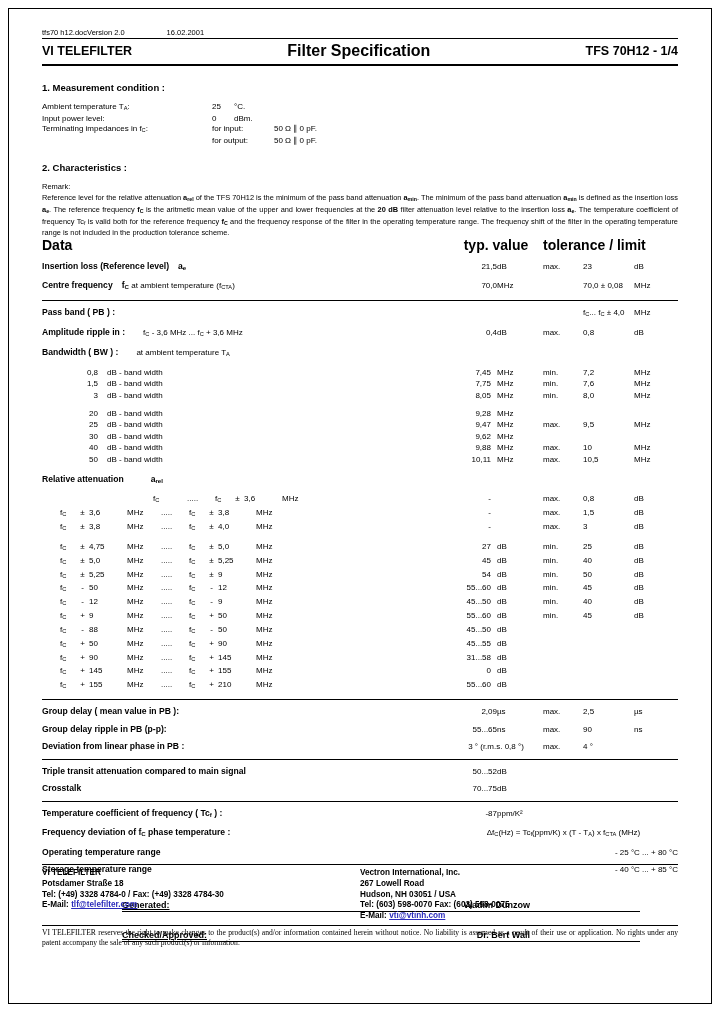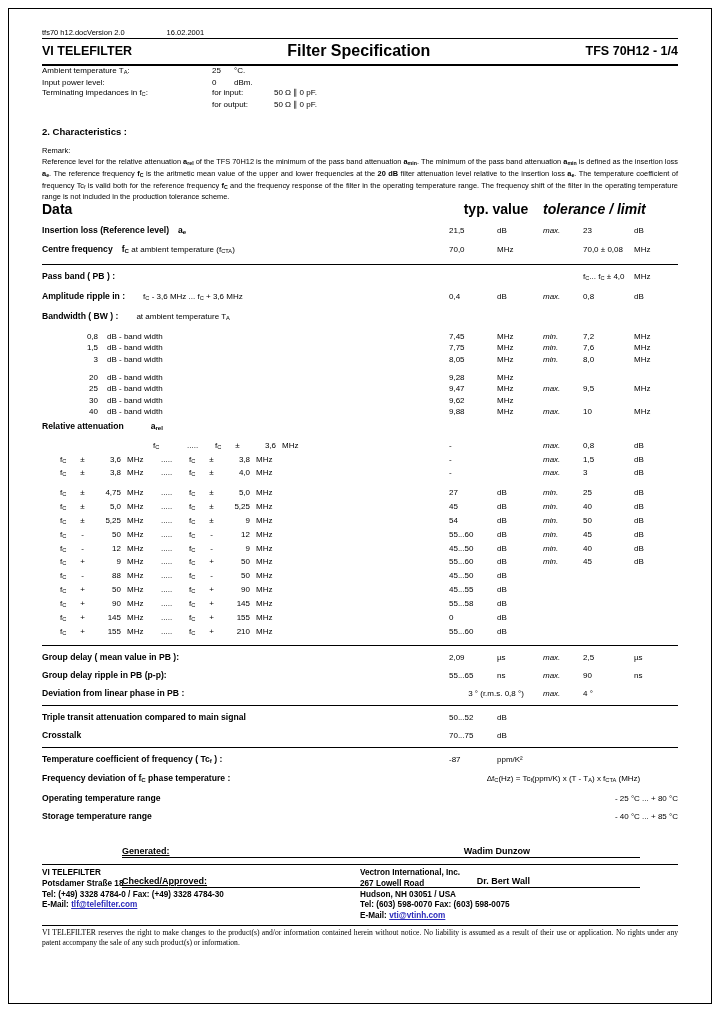--- a/index.html
+++ b/index.html
@@ -44,41 +44,41 @@
     margin-bottom:2px;
   }
 
   sub { font-size:71%; vertical-align:-0.22em; }
   .b { font-weight:bold; }
 
   
   table.spec { width:100%; border-collapse:collapse; font-size:8px; }
   table.spec td { padding:0; vertical-align:baseline; line-height:11.6px; }
   .c-lbl  { }
-  .c-typ  { width:42px; padding-right:6px !important; }
+  .c-typ  { width:42px; text-align:right; padding-right:6px !important; }
   .c-typu { width:46px; }
-  .c-pre  { width:40px;font-style:italic; }
+  .c-pre  { width:40px; }
   .c-tol  { width:44px; text-align:left; padding-right:7px !important; }
   .c-tolu { width:44px; }
 
   tr.hd td { font-weight:bold; font-size:14px; padding-bottom:7px !important;margin-top:36px; }
   tr.bigrow td { font-weight:bold; font-size:8.6px; padding:3px 0 !important; }
   tr.topline td { border-top:1.5px solid #000; }
   tr.pad-t td { padding-top:6px !important; }
   tr.pad-b td { padding-bottom:6px !important; }
   .nrm { font-weight:normal !important; font-size:8px !important; }
   .sp { display:inline-block; width:9px; }
 
   .ind1 { padding-left:18px !important; }
   .ind2 { padding-left:30px !important; }
   .ind3 { padding-left:44px !important; }
   .bw-n { display:inline-block; width:26px; text-align:right; }
   .ra-a { display:inline-block; width:16px; }
   .ra-op{ display:inline-block; width:13px; text-align:center; }
-  .ra-n { display:inline-block; width:32px; text-align:right; }
+  .ra-n { display:inline-block; width:32px; text-align:left; }
   .ra-u { display:inline-block; width:34px; padding-left:6px; }
   .ra-d { display:inline-block; width:28px; }
   .ra-u2{ display:inline-block; width:34px; padding-left:6px; }
   .ctr-typ { text-align:center !important; padding-right:0 !important; }
 
   
   .signs { margin-top:18px; }
   .sigrow {
     display:flex; font-size:9px; font-weight:bold;
     border-bottom:1.1px solid #000; padding-bottom:1px; margin:0 38px 0 80px;
@@ -115,20 +115,21 @@
       <span>16.02.2001</span>
     </span>
   </div>
 
   <div class="title-bar">
     <span>VI TELEFILTER</span>
     <span class="mid">Filter Specification</span>
     <span>TFS 70H12  -  1/4</span>
   </div>
 
+  <h2 class="sec">1. Measurement condition :</h2>
   <div class="cond">
     <div class="row">
       <span class="lbl"><span>Ambient temperature T</span><sub>A</sub><span>:</span></span>
       <span class="v1">25</span>
       <span class="v2">°C.</span>
     </div>
     <div class="row">
       <span class="lbl">Input power level:</span>
       <span class="v1">0</span>
       <span class="v2">dBm.</span>
@@ -248,20 +249,28 @@
             <td class="c-tolu"></td>
           </tr>
     <tr>
             <td class="ind2"><span class="bw-n">40</span><span class="sp"></span><span>dB - band width</span></td>
             <td class="c-typ">9,88</td>
             <td class="c-typu">MHz</td>
             <td class="c-pre">max.</td>
             <td class="c-tol">10</td>
             <td class="c-tolu">MHz</td>
           </tr>
+    <tr class="pad-b">
+            <td class="ind2"><span class="bw-n">50</span><span class="sp"></span><span>dB - band width</span></td>
+            <td class="c-typ">10,11</td>
+            <td class="c-typu">MHz</td>
+            <td class="c-pre">max.</td>
+            <td class="c-tol">10,5</td>
+            <td class="c-tolu">MHz</td>
+          </tr>
 
     <tr class="bigrow pad-b">
       <td colspan="6"><span>Relative attenuation</span><span class="sp"></span><span class="sp"></span><span class="sp"></span><span>a</span><sub>rel</sub></td>
     </tr>
 
     <tr>
             <td class="ind3"><span class="ra-a"></span><span class="ra-op"></span><span class="ra-n"></span><span class="ra-u">f<sub>C</sub></span><span class="ra-d">.....</span><span class="ra-a">f<sub>C</sub></span><span class="ra-op">±</span><span class="ra-n">3,6</span><span class="ra-u2">MHz</span></td>
             <td class="c-typ">-</td>
             <td class="c-typu"></td>
             <td class="c-pre">max.</td>
@@ -354,21 +363,21 @@
             <td class="ind1"><span class="ra-a">f<sub>C</sub></span><span class="ra-op">+</span><span class="ra-n">50</span><span class="ra-u">MHz</span><span class="ra-d">.....</span><span class="ra-a">f<sub>C</sub></span><span class="ra-op">+</span><span class="ra-n">90</span><span class="ra-u2">MHz</span></td>
             <td class="c-typ">45...55</td>
             <td class="c-typu">dB</td>
             <td class="c-pre"></td>
             <td class="c-tol"></td>
             <td class="c-tolu"></td>
           </tr>
 
     <tr>
             <td class="ind1"><span class="ra-a">f<sub>C</sub></span><span class="ra-op">+</span><span class="ra-n">90</span><span class="ra-u">MHz</span><span class="ra-d">.....</span><span class="ra-a">f<sub>C</sub></span><span class="ra-op">+</span><span class="ra-n">145</span><span class="ra-u2">MHz</span></td>
-            <td class="c-typ">55...58</td>
+            <td class="c-typ">31...58</td>
             <td class="c-typu">dB</td>
             <td class="c-pre"></td>
             <td class="c-tol"></td>
             <td class="c-tolu"></td>
           </tr>
 
     <tr>
             <td class="ind1"><span class="ra-a">f<sub>C</sub></span><span class="ra-op">+</span><span class="ra-n">145</span><span class="ra-u">MHz</span><span class="ra-d">.....</span><span class="ra-a">f<sub>C</sub></span><span class="ra-op">+</span><span class="ra-n">155</span><span class="ra-u2">MHz</span></td>
             <td class="c-typ">0</td>
             <td class="c-typu">dB</td>

